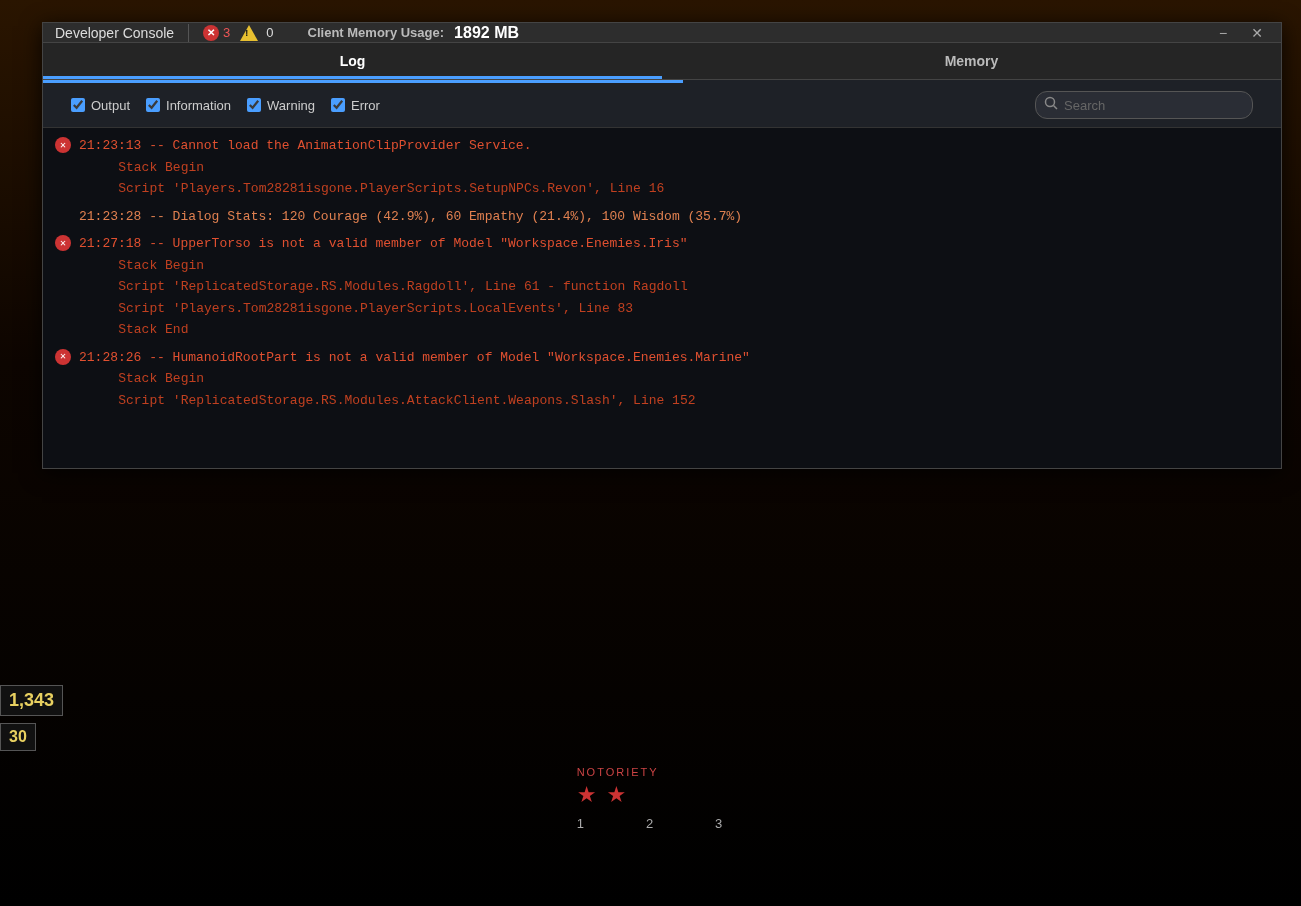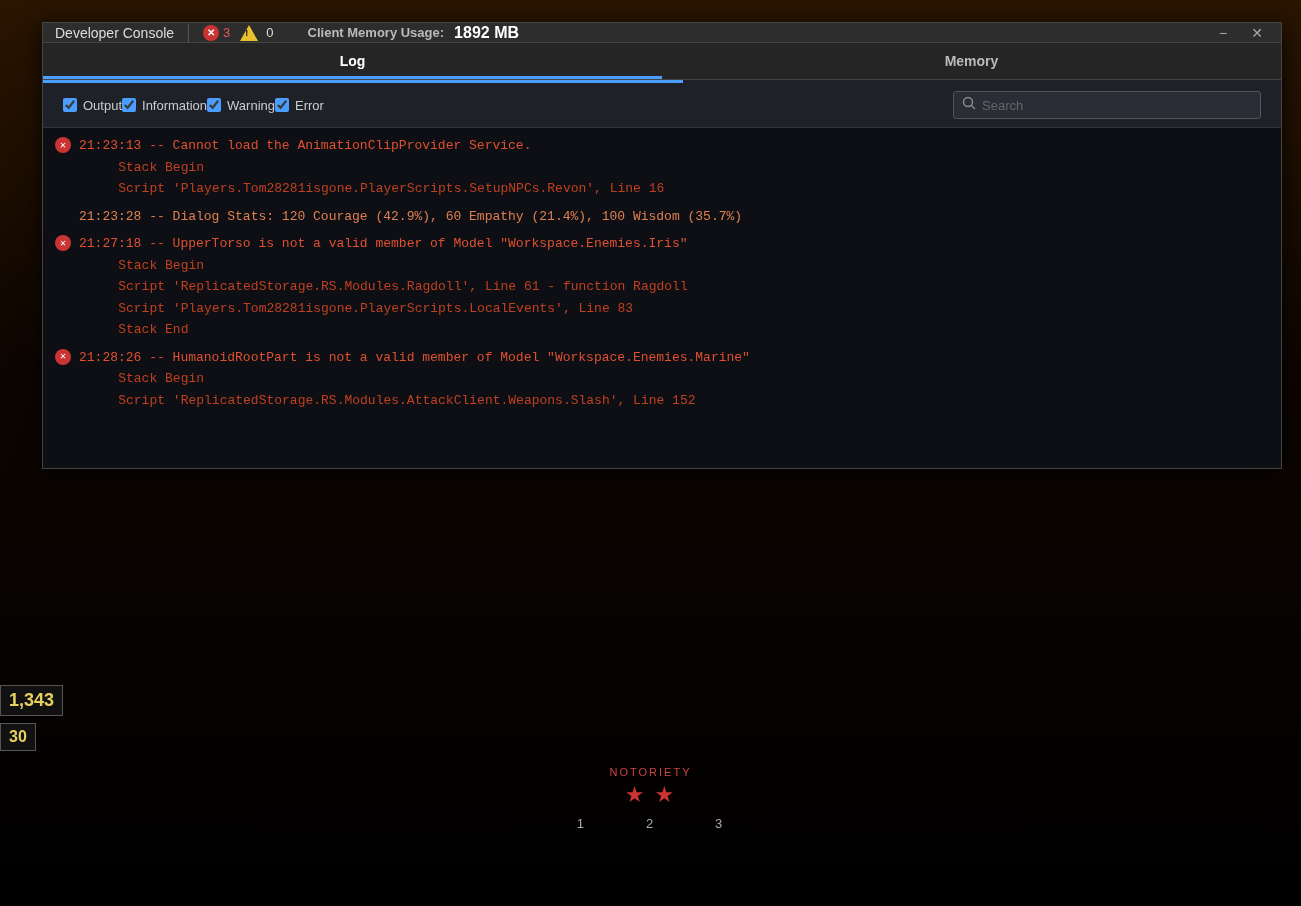--- a/index.html
+++ b/index.html
@@ -49,21 +49,20 @@
       padding: 4px 8px;
       border: 1px solid #555;
       z-index: 1;
     }
 
     .notoriety-section {
       position: absolute;
       bottom: 75px;
       left: 50%;
       transform: translateX(-50%);
-      text-align: center;
       z-index: 1;
       color: #cc4444;
       font-size: 11px;
       font-family: Arial, sans-serif;
       letter-spacing: 2px;
       margin-top: 44px;
     }
 
     .notoriety-stars {
       font-size: 22px;
@@ -235,21 +234,22 @@
       height: 3px;
       background: #4a9eff;
       width: 640px;
     }
 
     
     .filter-bar {
       display: flex;
       align-items: center;
       background: #1e2127;
-      padding: 8px 20px;
+      padding: 8px 28px;
+      gap: 16px;
       border-bottom: 1px solid #333;
     }
 
     .checkbox-item {
       display: flex;
       align-items: center;
       gap: 6px;
       font-family: Arial, sans-serif;
       font-size: 13px;
       color: #ccc;
@@ -262,23 +262,23 @@
       accent-color: #4a9eff;
       cursor: pointer;
     }
 
     .search-box {
       margin-left: auto;
       display: flex;
       align-items: center;
       background: #2a2d35;
       border: 1px solid #555;
-      border-radius: 3px;
+      border-radius: 12px;
       padding: 4px 8px;
-      width: 308px;
+      width: 218px;
       gap: 6px;
     }
 
     .search-icon-svg {
       color: #888;
       font-size: 14px;
       flex-shrink: 0;
     }
 
     .search-input {

